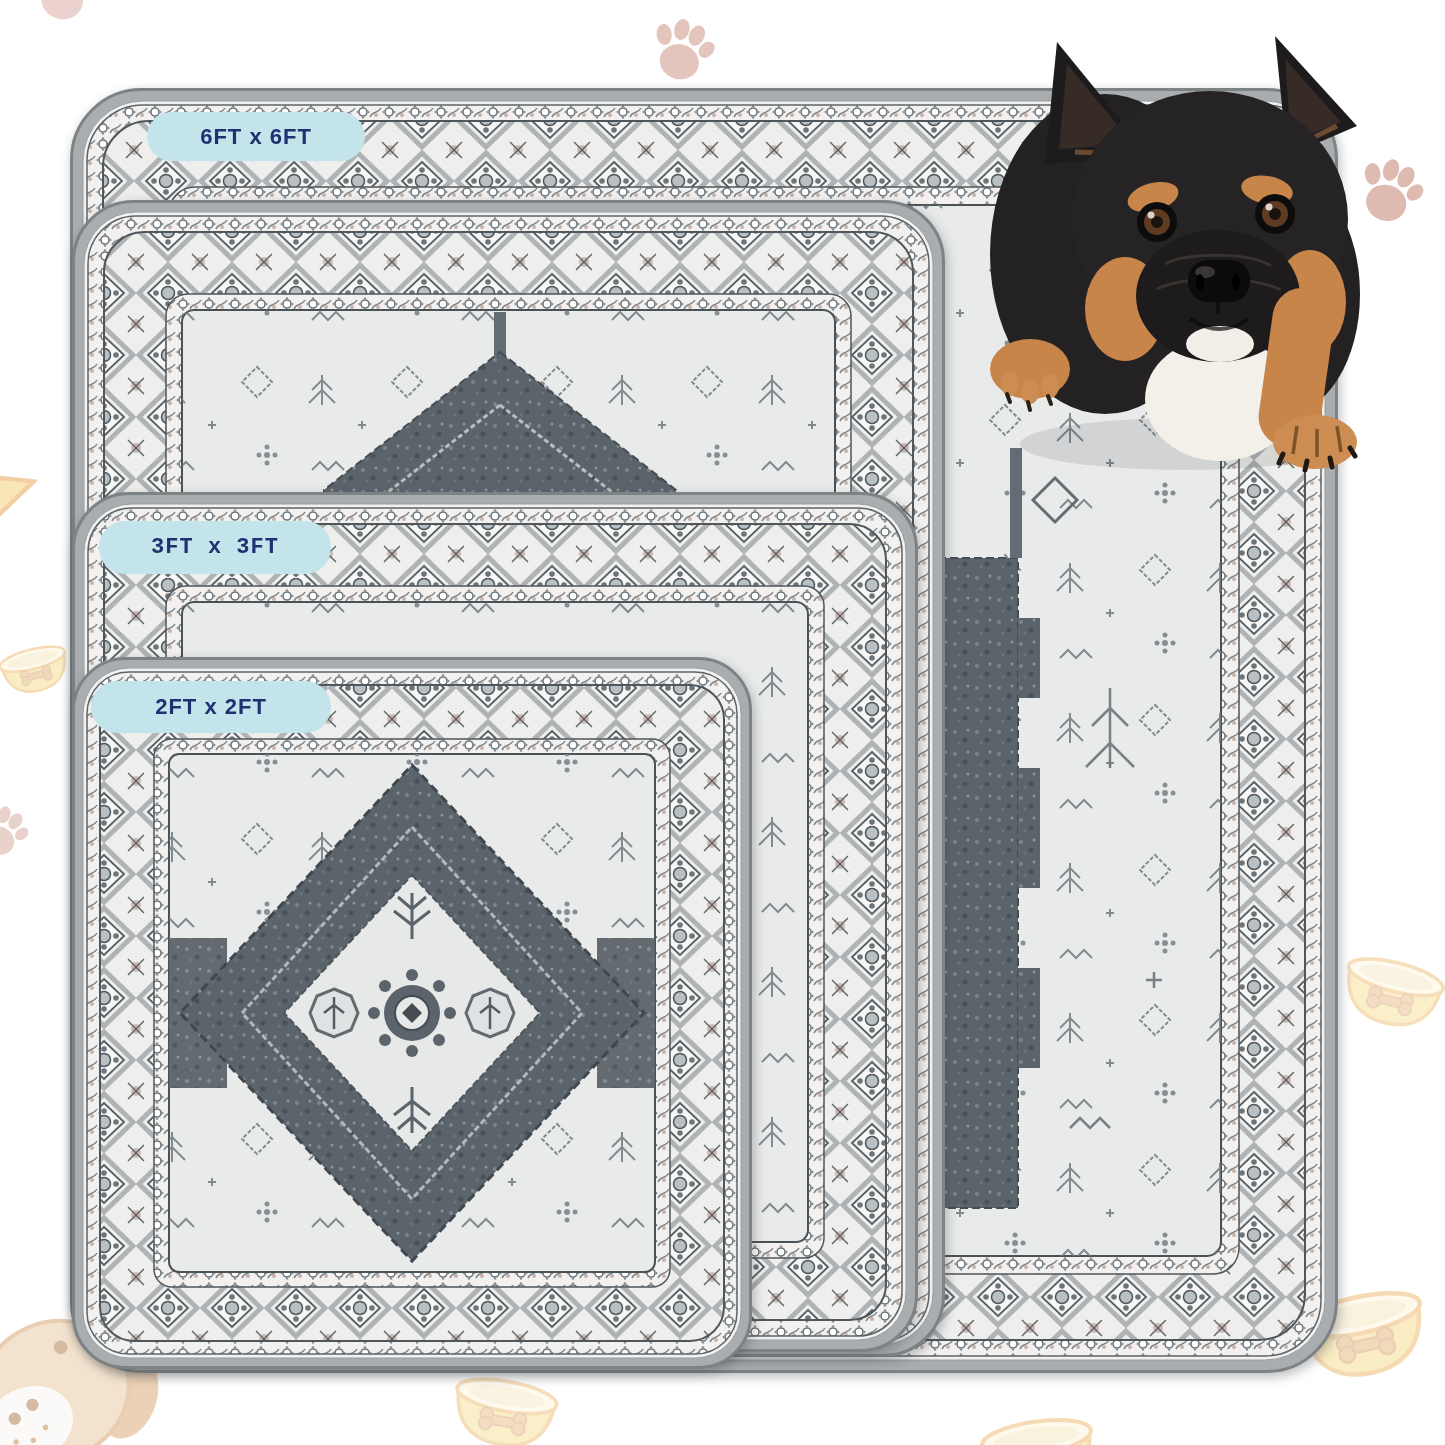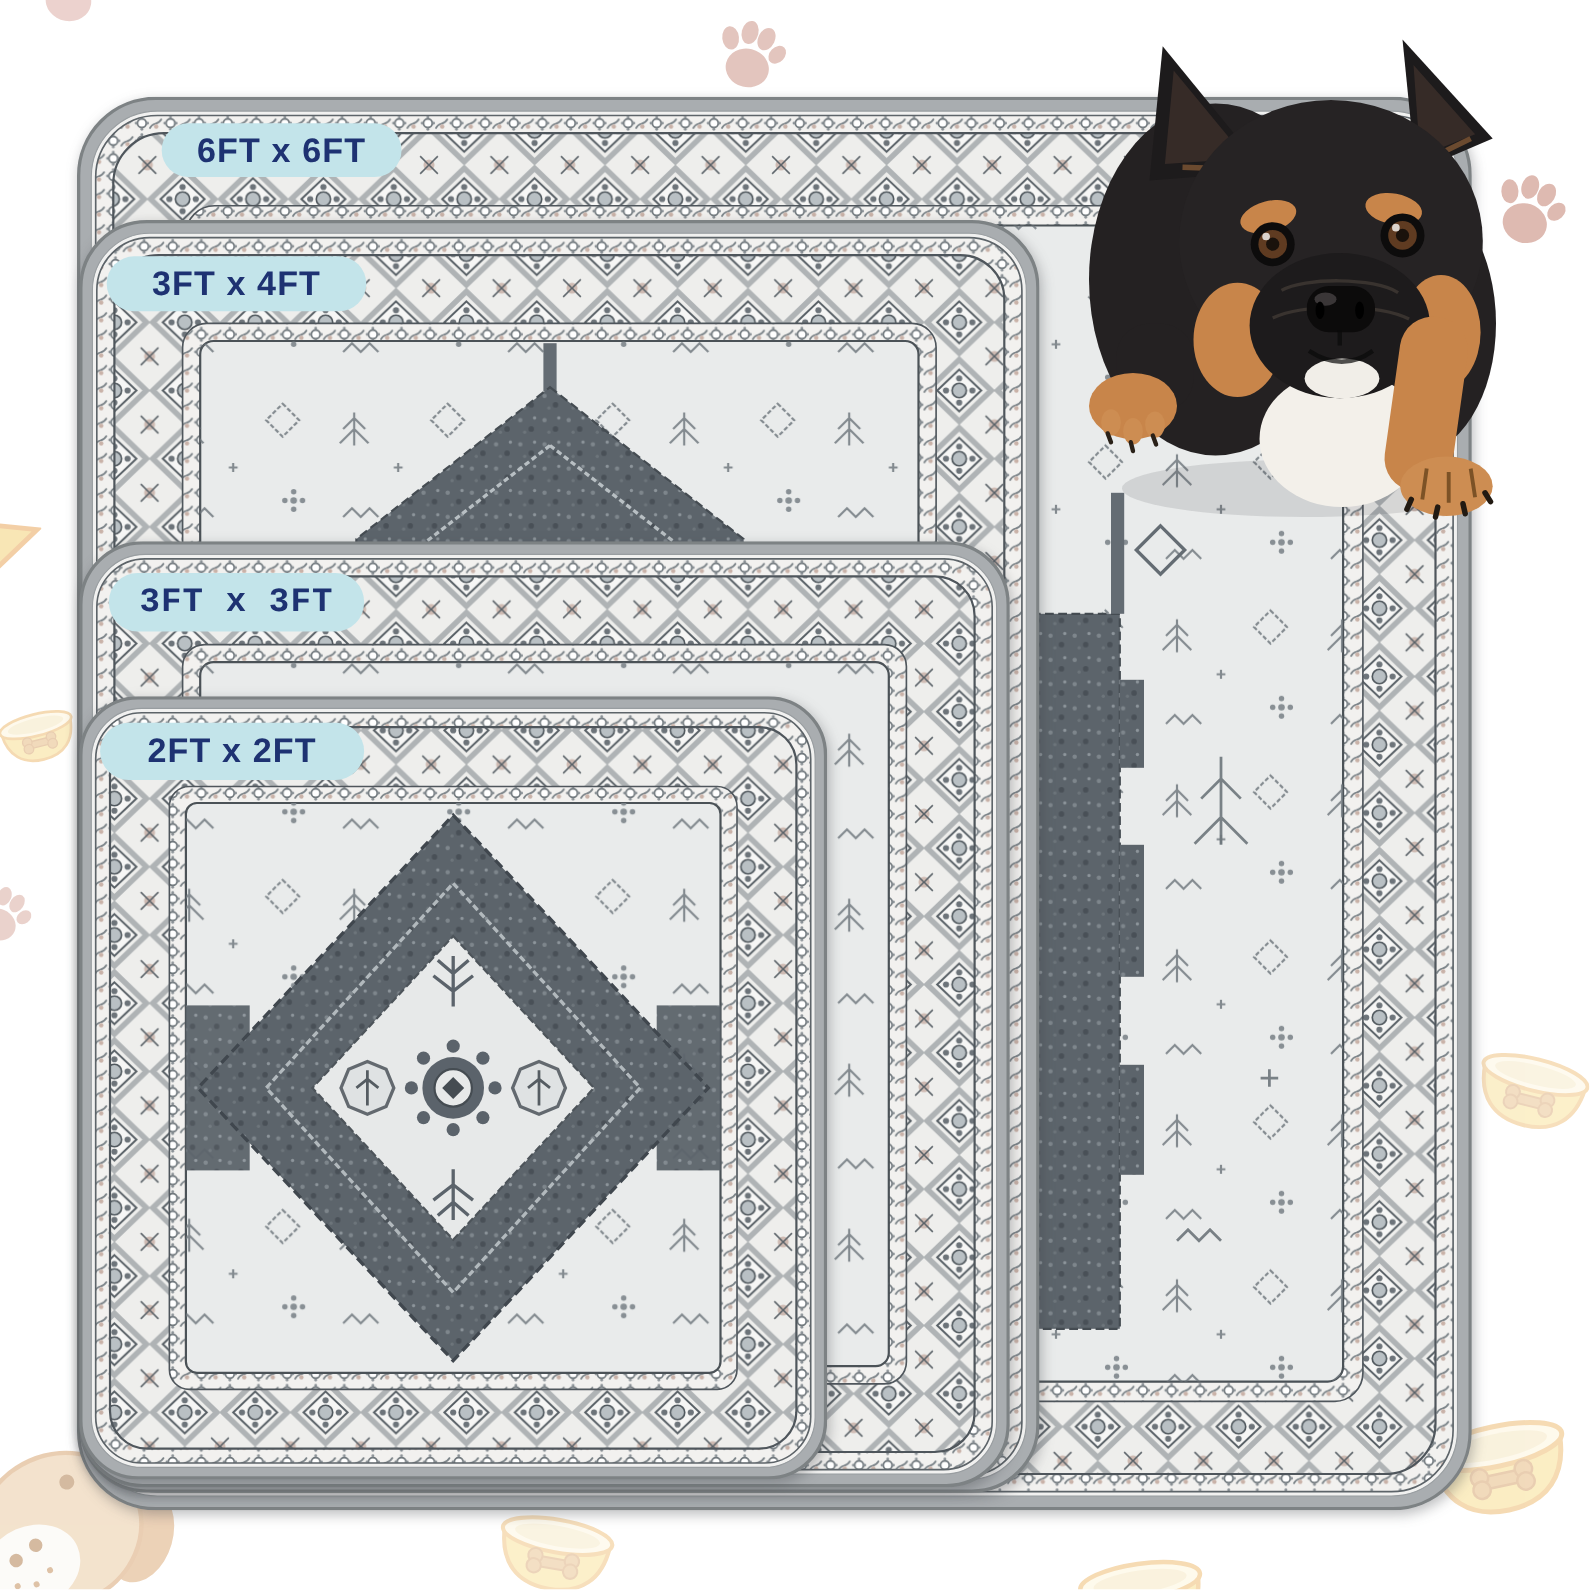--- a/index.html
+++ b/index.html
@@ -3,21 +3,21 @@
 <meta charset="utf-8">
 <style>
   html,body{margin:0;padding:0;background:#ffffff;}
   .stage{position:relative;width:1445px;height:1445px;background:#ffffff;overflow:hidden;
          font-family:"Liberation Sans",sans-serif;}
   .bgicon{position:absolute;pointer-events:none;}
   .rug{position:absolute;filter:drop-shadow(2px 4px 6px rgba(60,64,70,.35));}
   .rug svg{display:block;}
   .pill{position:absolute;display:flex;align-items:center;justify-content:center;
         background:#c3e4ea;border-radius:26px;z-index:6;}
-  .pill span{font-weight:bold;font-size:31px;letter-spacing:1px;color:#1e3272;}
+  .pill span{font-weight:bold;font-size:22px;letter-spacing:1px;color:#1e3272;}
   .dog{position:absolute;z-index:7;}
   .z1{z-index:1}.z2{z-index:2}.z3{z-index:3}.z4{z-index:4}
 </style>
 </head>
 <body>
 
 <svg width="0" height="0" style="position:absolute" aria-hidden="true">
   <defs>
     <pattern id="pGuard" width="26" height="16" patternUnits="userSpaceOnUse">
       <rect width="26" height="16" fill="#f2f1ef"></rect>
@@ -178,41 +178,38 @@
       <rect x="32" y="32" width="809" height="1093" rx="40" fill="url(#pBorder)" stroke="#4f565c" stroke-width="2"></rect>
       <rect x="94" y="94" width="685" height="969" rx="22" fill="url(#pGuard)" stroke="#4f565c" stroke-width="1.5"></rect>
       <rect x="110" y="110" width="653" height="937" rx="12" fill="#e9ebeb" stroke="#4b5257" stroke-width="2"></rect>
       <rect x="110" y="110" width="653" height="937" rx="12" fill="url(#pField)"></rect>
       <g>
         <rect x="422" y="112" width="12" height="44" fill="#646c73"></rect>
         <polygon points="428,152 604,290 606,340 250,340 252,290" fill="url(#pMed)" stroke="#454c52" stroke-width="2" stroke-dasharray="8 4"></polygon>
         <path d="M428,205 L540,292 M428,205 L316,292" stroke="#b8bfc3" stroke-width="3" stroke-dasharray="5 3" fill="none"></path>
       </g>
     </svg>
-    <div class="pill" style="left:25px;top:33px;width:236px;height:50px;">
-      <span>3FT x 4FT</span>
-    </div>
   </div>
 
   <div class="rug z3" style="left:72px;top:492px;width:846px;height:860px;">
     <svg width="846" height="860" viewBox="0 0 846 860">
       <rect x="1.5" y="1.5" width="843" height="857" rx="56" fill="#a9adb0" stroke="#7d8284" stroke-width="3"></rect>
       <rect x="12" y="12" width="822" height="836" rx="48" fill="#f1f1f0" stroke="#989da0"></rect>
       <rect x="16" y="16" width="814" height="828" rx="44" fill="url(#pGuard)" stroke="#5d6469" stroke-width="1.5"></rect>
       <rect x="32" y="32" width="782" height="796" rx="36" fill="url(#pBorder)" stroke="#4f565c" stroke-width="2"></rect>
       <rect x="94" y="94" width="658" height="672" rx="20" fill="url(#pGuard)" stroke="#4f565c" stroke-width="1.5"></rect>
       <rect x="110" y="110" width="626" height="640" rx="12" fill="#e9ebeb" stroke="#4b5257" stroke-width="2"></rect>
       <rect x="110" y="110" width="626" height="640" rx="12" fill="url(#pField)"></rect>
     </svg>
     <div class="pill" style="left:27px;top:29px;width:232px;height:53px;font-family:Liberation Mono, monospace;">
       <span>3FT x 3FT</span>
     </div>
   </div>
 
-  <div class="rug z4" style="left:72px;top:633px;width:680px;height:588px;">
+  <div class="rug z4" style="left:72px;top:657px;width:680px;height:588px;">
     <svg width="680" height="712" viewBox="0 0 680 712">
       <rect x="1.5" y="1.5" width="677" height="709" rx="52" fill="#a9adb0" stroke="#7d8284" stroke-width="3"></rect>
       <rect x="11" y="11" width="658" height="690" rx="46" fill="#f1f1f0" stroke="#989da0"></rect>
       <rect x="15" y="15" width="650" height="682" rx="42" fill="url(#pGuard)" stroke="#5d6469" stroke-width="1.5"></rect>
       <rect x="28" y="28" width="624" height="656" rx="34" fill="url(#pBorder)" stroke="#4f565c" stroke-width="2"></rect>
       <rect x="82" y="82" width="516" height="548" rx="18" fill="url(#pGuard)" stroke="#4f565c" stroke-width="1.5"></rect>
       <rect x="97" y="97" width="486" height="518" rx="10" fill="#e9ebeb" stroke="#4b5257" stroke-width="2"></rect>
       <rect x="97" y="97" width="486" height="518" rx="10" fill="url(#pField)"></rect>
       <g>
         <rect x="97" y="281" width="58" height="150" fill="url(#pMed)" opacity=".95"></rect>

